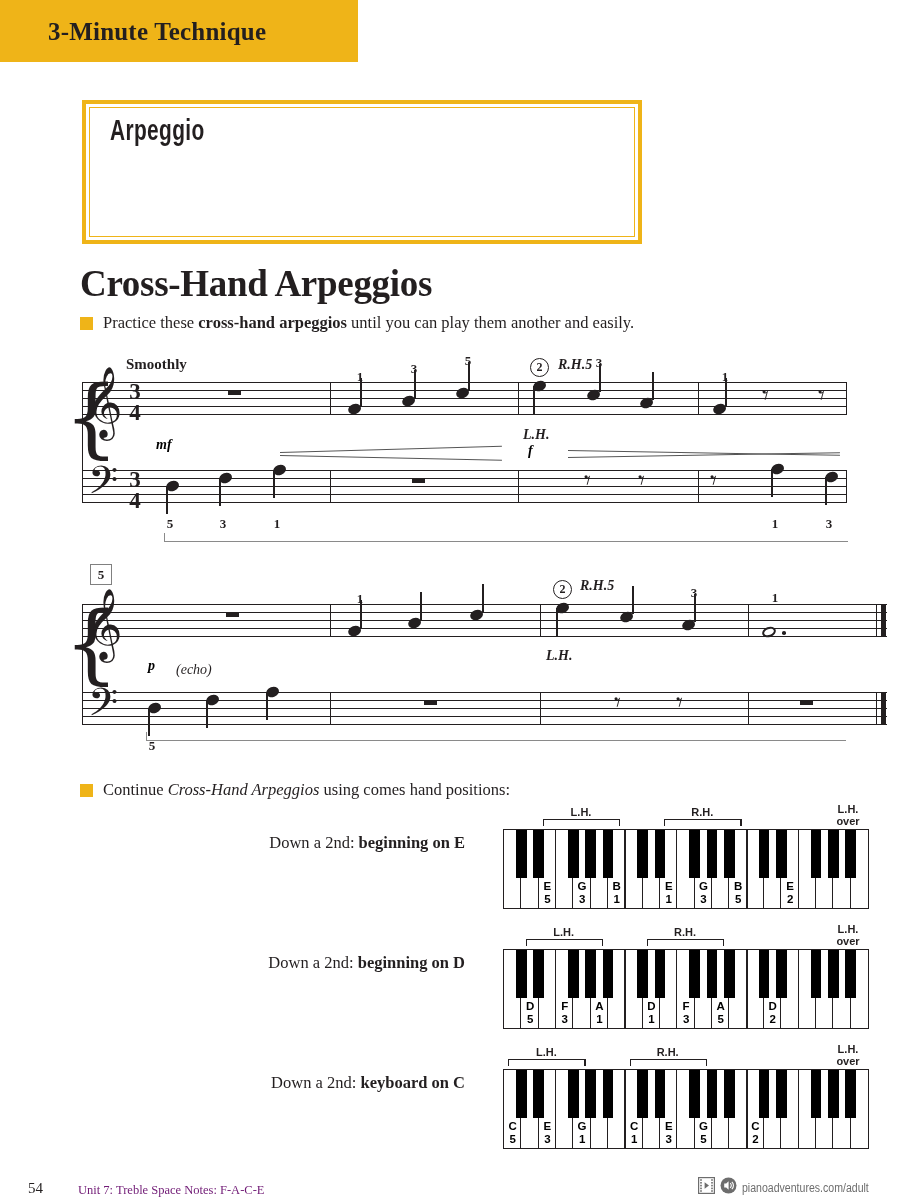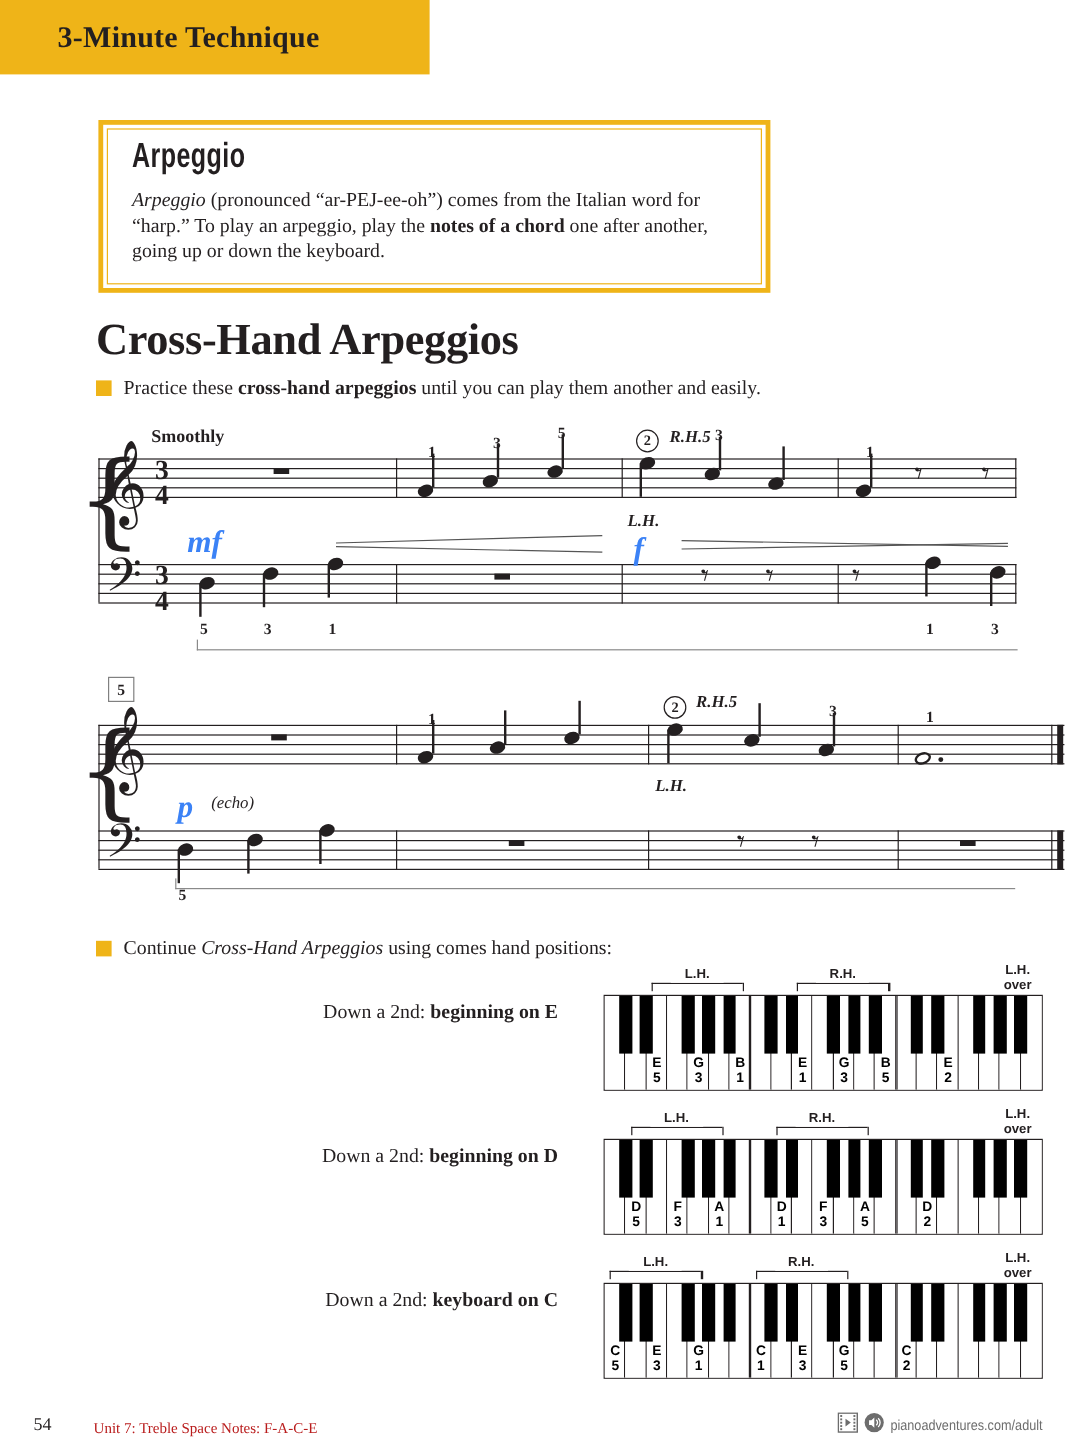--- a/index.html
+++ b/index.html
@@ -87,21 +87,21 @@
   }
   .dot{position:absolute;width:3.6px;height:3.6px;border-radius:50%;background:#231f20;}
   .stem{position:absolute;width:1.5px;background:#231f20;}
 
   .fing{
     position:absolute;font-family:"Liberation Serif",serif;font-weight:bold;
     font-size:13px;color:#231f20;text-align:center;width:14px;
   }
   .dyn{
     position:absolute;font-family:"Liberation Serif",serif;font-style:italic;
-    font-weight:bold;font-size:26px;color:#3b82f6;
+    font-weight:bold;font-size:14px;color:#000000;
   }
   .hand-lbl{
     position:absolute;font-family:"Liberation Serif",serif;font-style:italic;
     font-weight:bold;font-size:14px;color:#231f20;white-space:nowrap;
   }
   .tempo{
     position:absolute;font-family:"Liberation Serif",serif;font-weight:bold;
     font-size:15px;color:#231f20;
   }
   .meas-circ{
@@ -150,40 +150,39 @@
   .hbr-line{position:absolute;height:1.2px;background:#231f20;}
   .hbr-tk{position:absolute;width:1.2px;height:7px;background:#231f20;}
 
   
   .pagenum{
     position:absolute;left:28px;top:1180px;
     font-family:"Liberation Serif",serif;font-size:15px;color:#231f20;
   }
   .footer-txt{
     position:absolute;left:78px;top:1183px;
-    font-family:"Liberation Serif",serif;font-size:12.5px;color:#b91c1c;text-align:center;
+    font-family:"Liberation Serif",serif;font-size:12.5px;color:#701a75;text-align:center;
   }
   .brandwrap{
     position:absolute;left:698px;top:1177px;display:flex;align-items:center;gap:5px;
   }
   .brand-txt{
     font-family:"Liberation Sans",sans-serif;font-size:12px;color:#6d6d6d;
     transform:scaleX(.88);transform-origin:left center;
   }
 </style>
 </head>
 <body style="--gold:#efb418">
 
 <div class="banner"></div>
 <div class="banner-text">3-Minute Technique</div>
 
 <div class="defbox">
   <div class="defbox-inner"></div>
   <div class="def-title">Arpeggio</div>
-  <div class="def-body"><i>Arpeggio</i><span> (pronounced “ar-PEJ-ee-oh”) comes from the Italian word for “harp.” To play an arpeggio, play the </span><b>notes of a chord</b><span> one after another, going up or down the keyboard.</span></div>
 </div>
 
 <div class="sect-title">Cross-Hand Arpeggios</div>
 
 <div class="bullet-row" style="left:80px;top:313px;">
   <span class="sq"></span>
   <span><span>Practice these </span><b>cross-hand arpeggios</b><span> until you can play them another and easily.</span></span>
 </div>
 
 <div class="system">

